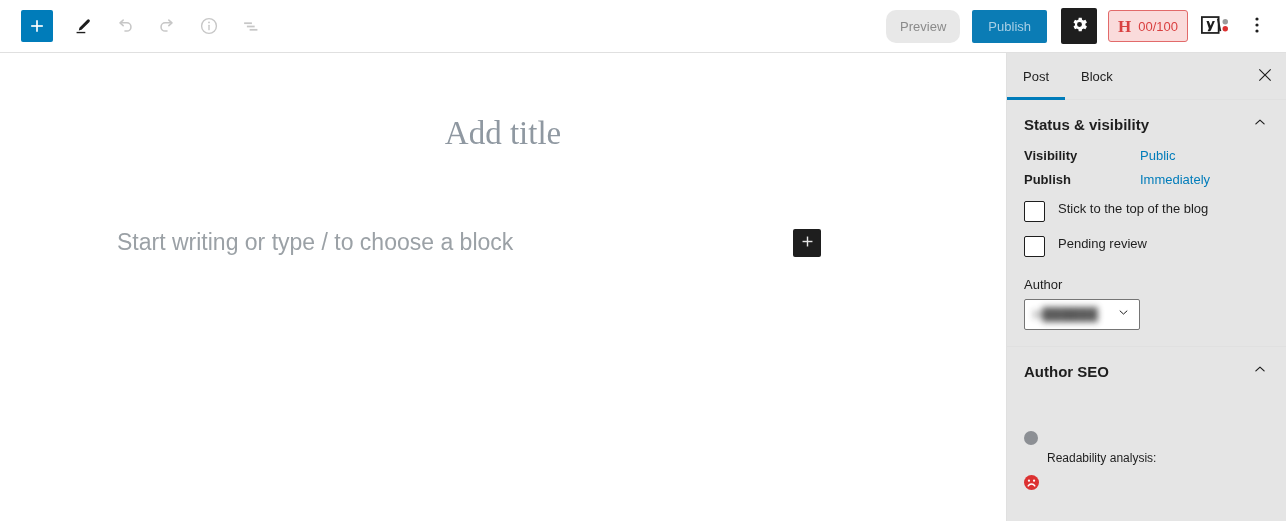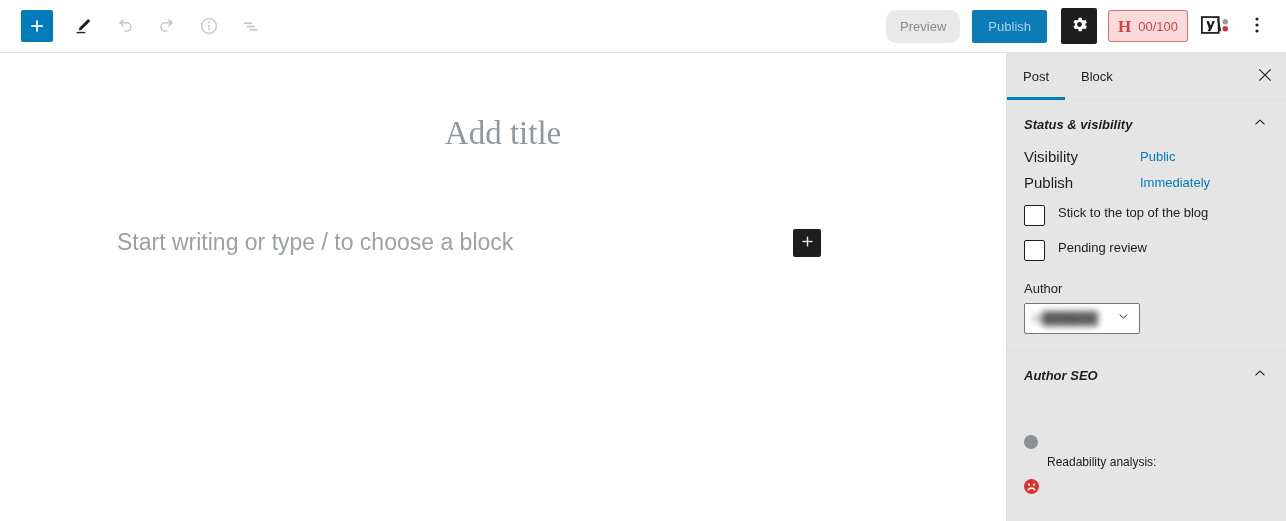--- a/index.html
+++ b/index.html
@@ -224,38 +224,38 @@
     padding: 0 17px;
   }
   .panel-header {
     height: 48px;
     display: flex;
     align-items: center;
     justify-content: space-between;
     cursor: pointer;
   }
   .panel-title {
-    font-size: 13px;
+    font-size: 15px;
     font-weight: bold;
     color: #1e1e1e;
     font-family: "Liberation Sans", sans-serif;
-    font-style: italic;
   }
   .panel-body { padding-bottom: 16px; }
 
   .row {
     display: flex;
     align-items: center;
     margin-bottom: 9px;
   }
   .row-label {
-    font-size: 15px;
+    font-size: 13px;
     color: #1e1e1e;
     width: 116px;
     flex-shrink: 0;
+    font-weight: bold;
   }
   .row-value {
     font-size: 13px;
     color: #007cba;
     background: none;
     border: none;
     padding: 0;
     cursor: pointer;
     font-family: "Liberation Sans", sans-serif;
   }

